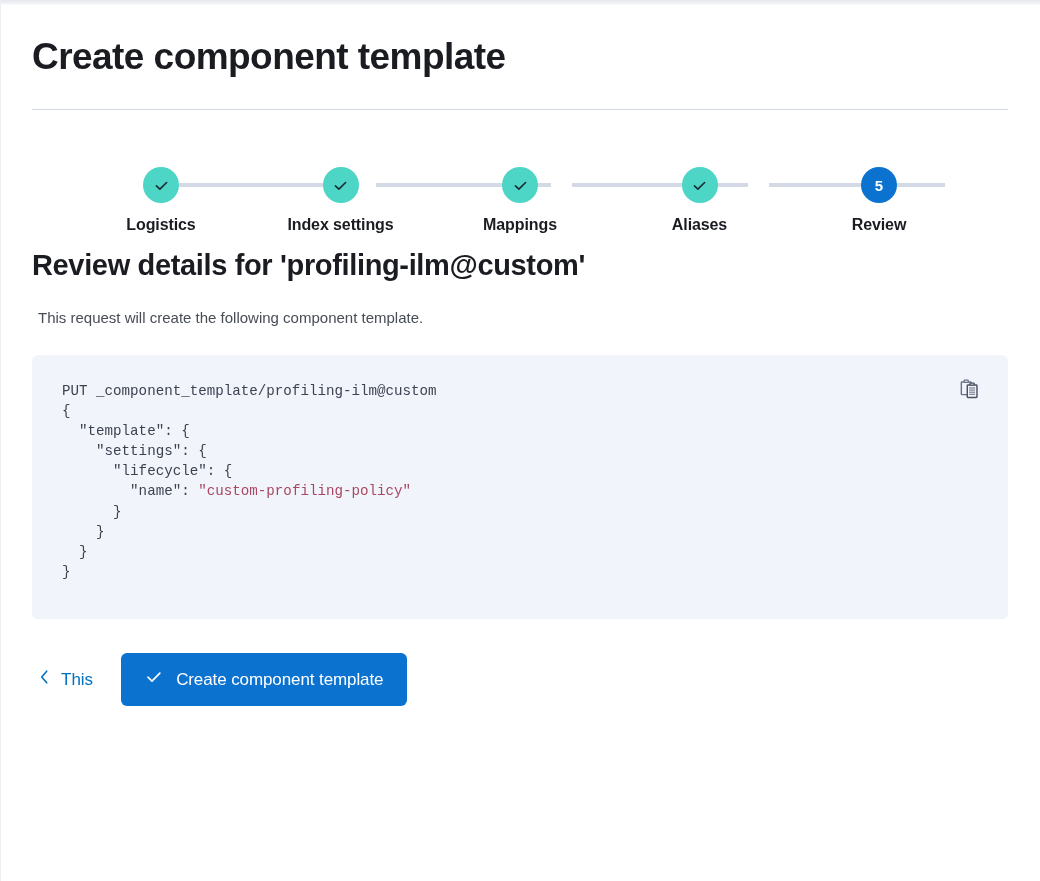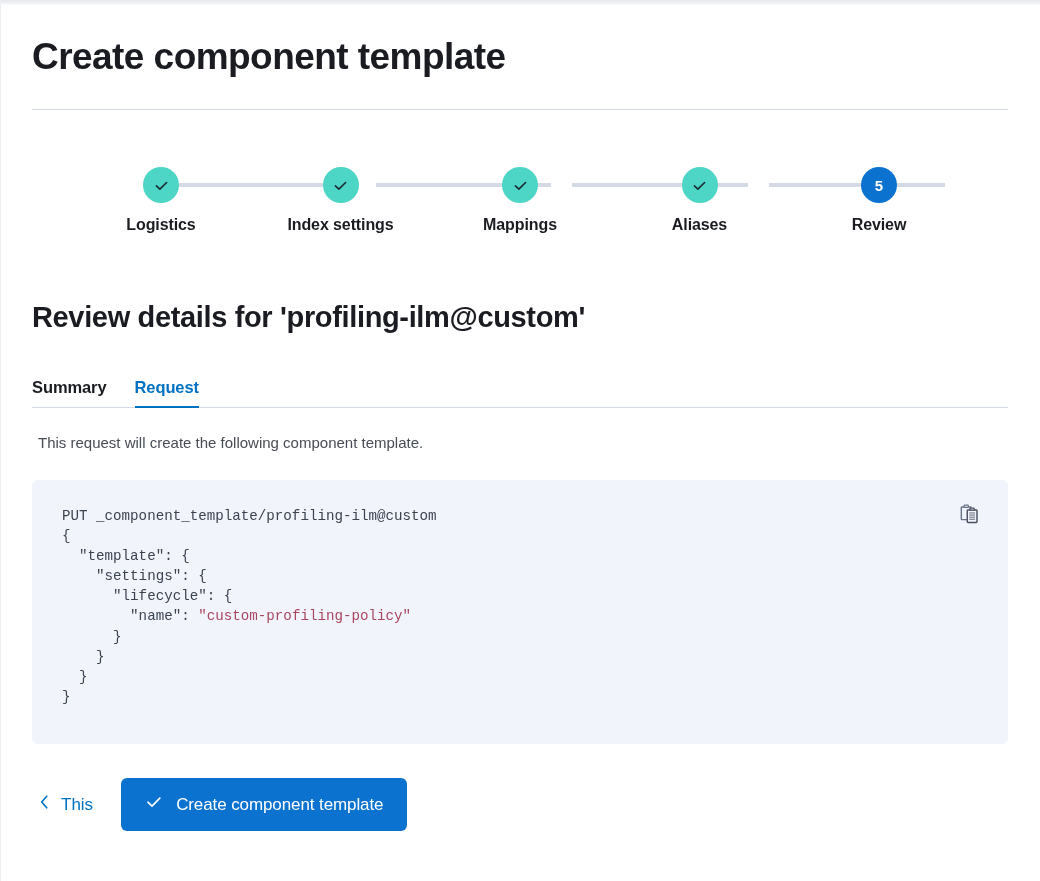--- a/index.html
+++ b/index.html
@@ -114,21 +114,20 @@
     background: #d3dae6;
     z-index: 1;
   }
   #connector-1 { left: 147px;  width: 176px; }
   #connector-2 { left: 344px;  width: 175px; }
   #connector-3 { left: 540px;  width: 176px; }
   #connector-4 { left: 737px;  width: 176px; }
 
   
   .section-title {
-    margin-top: 52px;
     font-size: 29px;
     line-height: 36px;
     font-weight: 700;
     letter-spacing: -0.35px;
     color: #1a1c21;
   }
 
   
   .tabs {
     display: flex;
@@ -294,24 +293,20 @@
         <div class="step">
           <div class="step-circle is-current">5</div>
           <div class="step-label">Review</div>
         </div>
 
       </div>
     </div>
 
     <h2 class="section-title">Review details for 'profiling-ilm@custom'</h2>
 
-    <div class="tabs">
-      <button class="tab">Summary</button>
-      <button class="tab is-active">Request</button>
-    </div>
 
     <p class="request-description">This request will create the following component template.</p>
 
     <div class="code-panel">
       <pre class="code-block"><span>PUT _component_template/profiling-ilm@custom</span>
 <span>{</span>
 <span>  "template": {</span>
 <span>    "settings": {</span>
 <span>      "lifecycle": {</span>
 <span>        "name": </span><span class="code-str">"custom-profiling-policy"</span>

